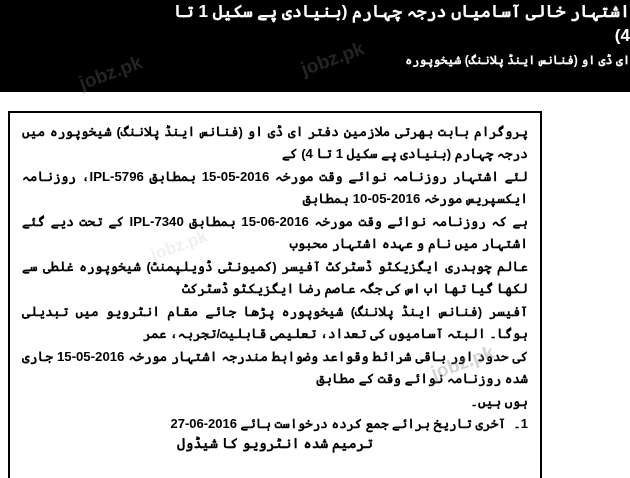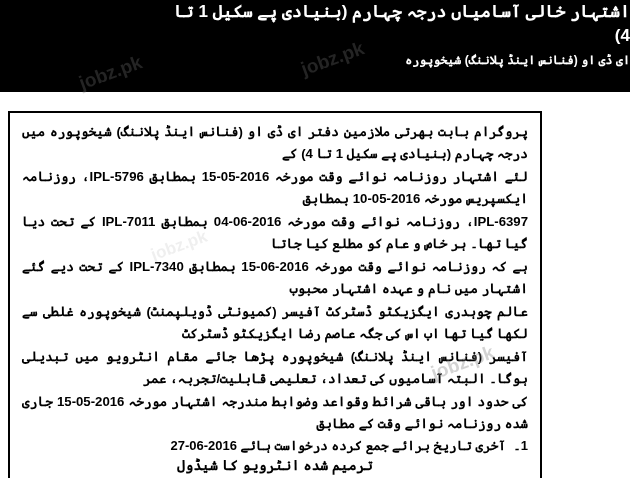--- a/index.html
+++ b/index.html
@@ -117,25 +117,25 @@
     <div class="line1">اشتہار خالی آسامیاں درجہ چہارم (بنیادی پے سکیل 1 تا</div>
     <div class="line2">4)</div>
     <div class="line3">ای ڈی او (فنانس اینڈ پلاننگ) شیخوپورہ</div>
   </div>
 
   <div class="body-box">
 
     <div class="para">
       <p>پروگرام بابت بھرتی ملازمین دفتر ای ڈی او (فنانس اینڈ پلاننگ) شیخوپورہ میں درجہ چہارم (بنیادی پے سکیل 1 تا 4) کے</p>
       <p>لئے اشتہار روزنامہ نوائے وقت مورخہ 2016-05-15 بمطابق IPL-5796، روزنامہ ایکسپریس مورخہ 2016-05-10 بمطابق</p>
-      <p>IPL-6397، روزنامہ نوائے وقت مورخہ 2016-06-04 بمطابق IPL-7011 کے تحت دیا گیا تھا۔ ہر خاص و عام کو مطلع کیا جاتا</p>
       <p>ہے کہ روزنامہ نوائے وقت مورخہ 2016-06-15 بمطابق IPL-7340 کے تحت دیے گئے اشتہار میں نام و عہدہ اشتہار محبوب</p>
       <p>عالم چوہدری ایگزیکٹو ڈسٹرکٹ آفیسر (کمیونٹی ڈویلپمنٹ) شیخوپورہ غلطی سے لکھا گیا تھا اب اس کی جگہ عاصم رضا ایگزیکٹو ڈسٹرکٹ</p>
       <p>آفیسر (فنانس اینڈ پلاننگ) شیخوپورہ پڑھا جائے مقام انٹرویو میں تبدیلی ہوگا۔ البتہ آسامیوں کی تعداد، تعلیمی قابلیت/تجربہ، عمر</p>
       <p>کی حدود اور باقی شرائط وقواعد وضوابط مندرجہ اشتہار مورخہ 2016-05-15 جاری شدہ روزنامہ نوائے وقت کے مطابق</p>
+      <p>ہوں ہیں۔</p>
     </div>
 
     <div class="numbered">
       <span class="num">1۔</span>
       <span class="txt">آخری تاریخ برائے جمع کردہ درخواست ہائے 2016-06-27</span>
     </div>
 
     <div class="sched-title">ترمیم شدہ انٹرویو کا شیڈول</div>
 
   </div>

